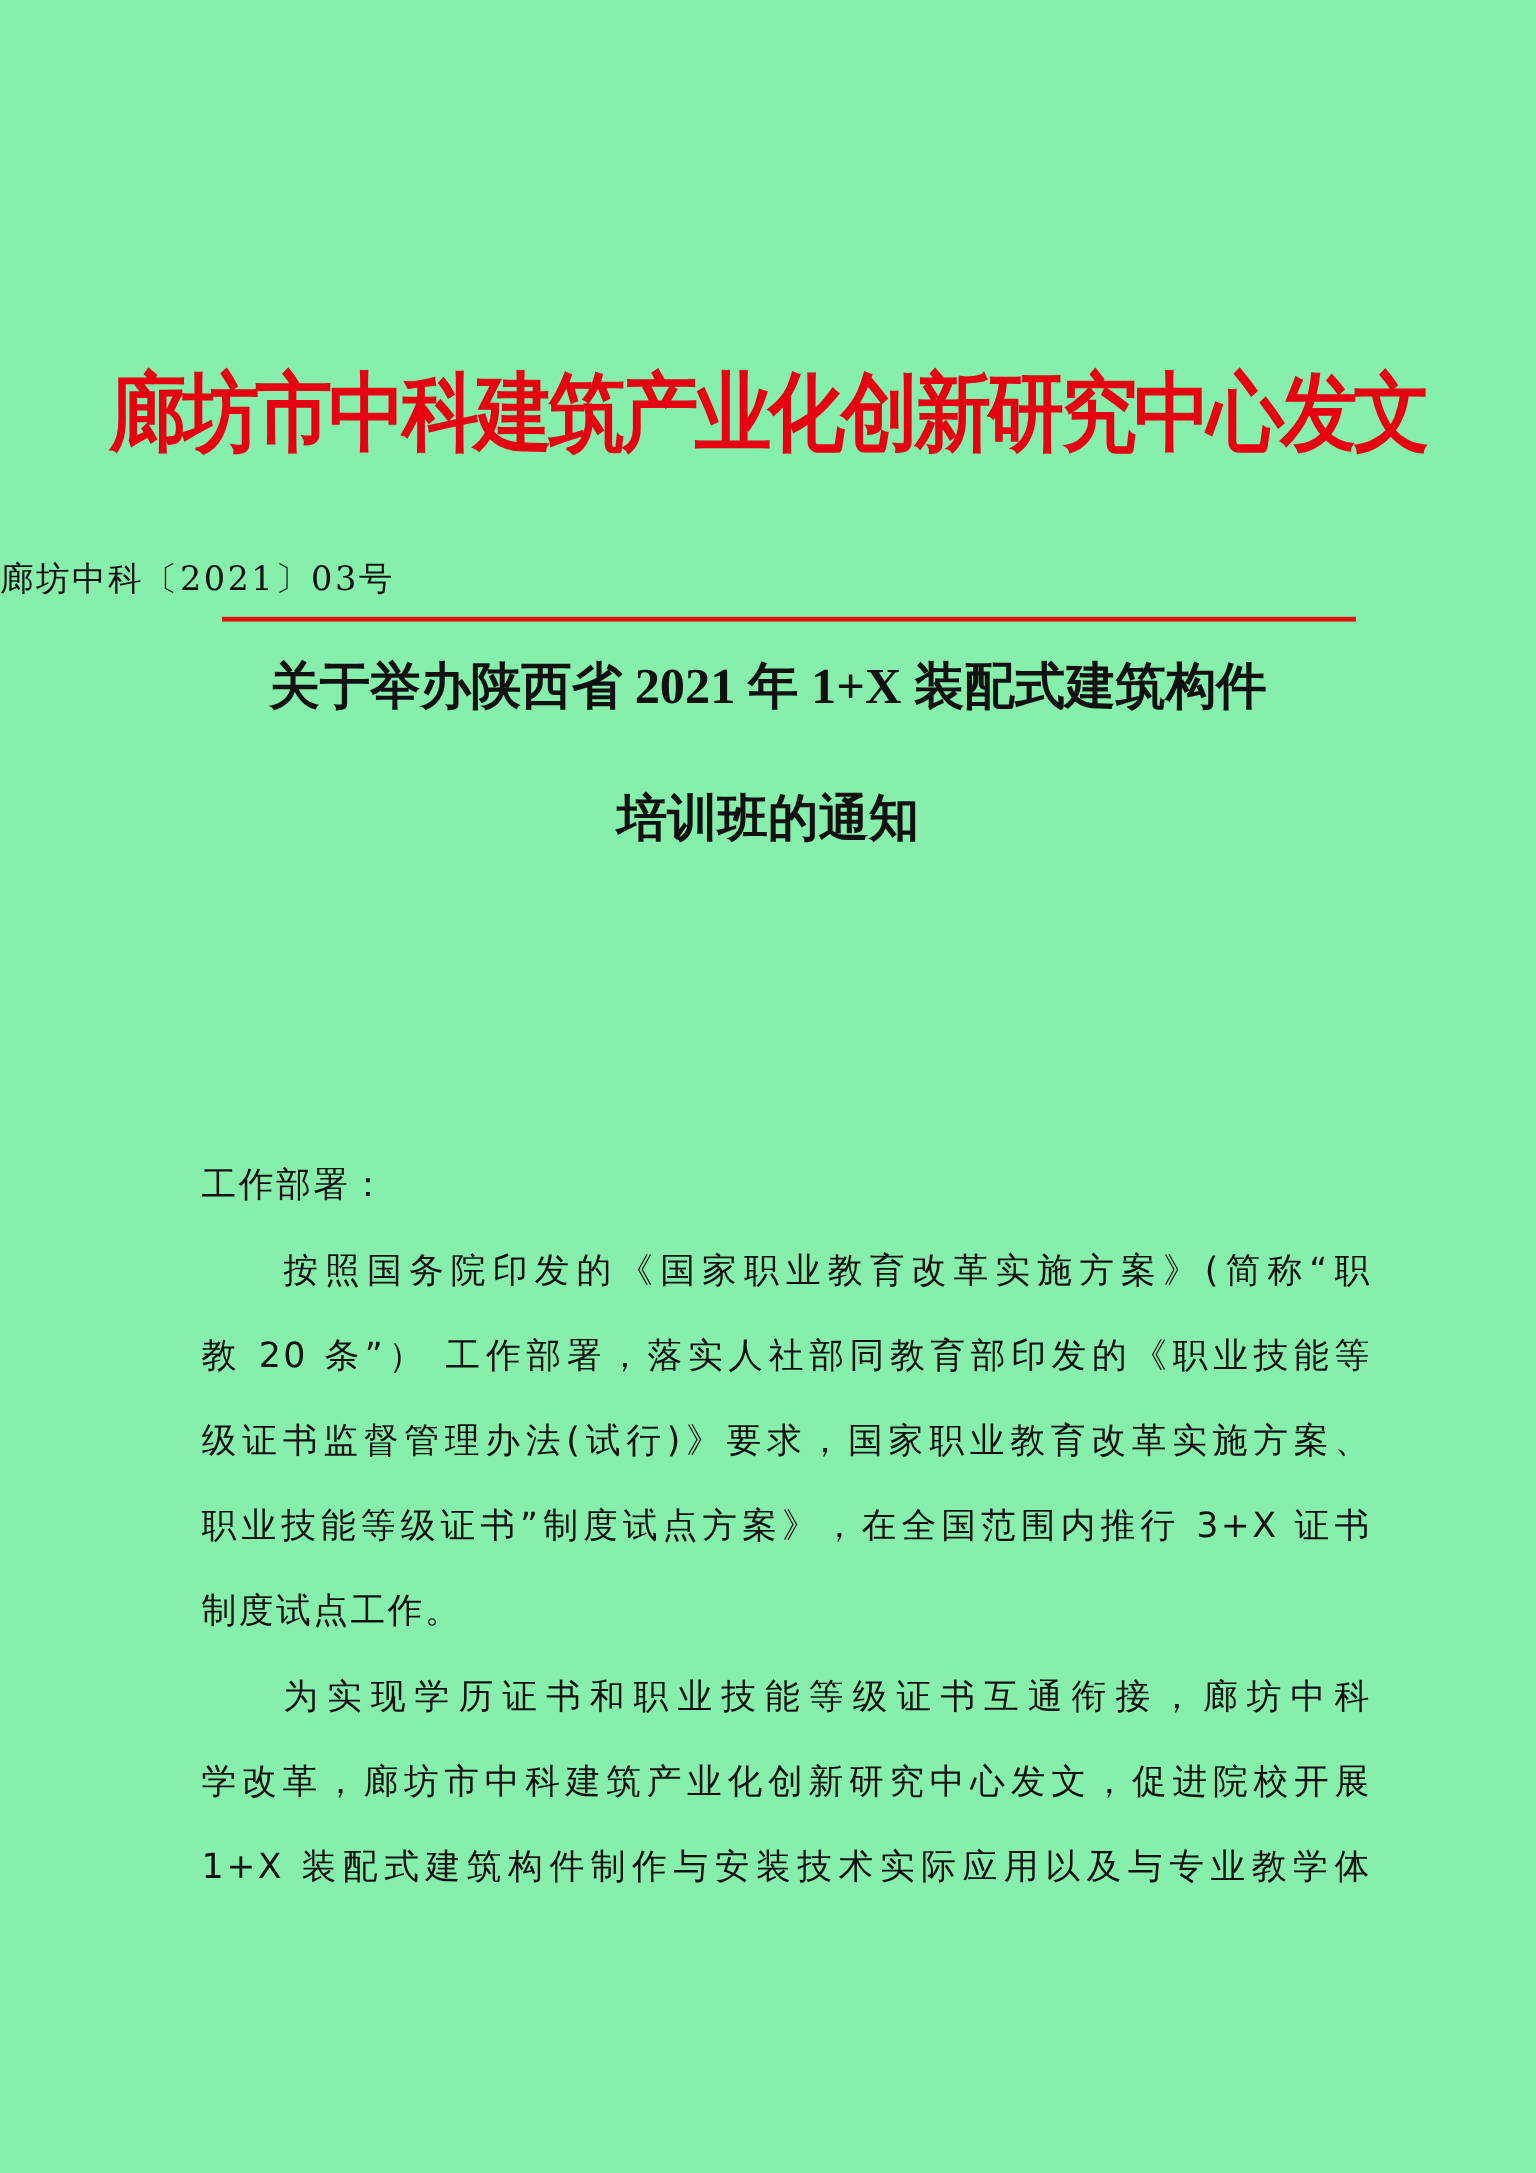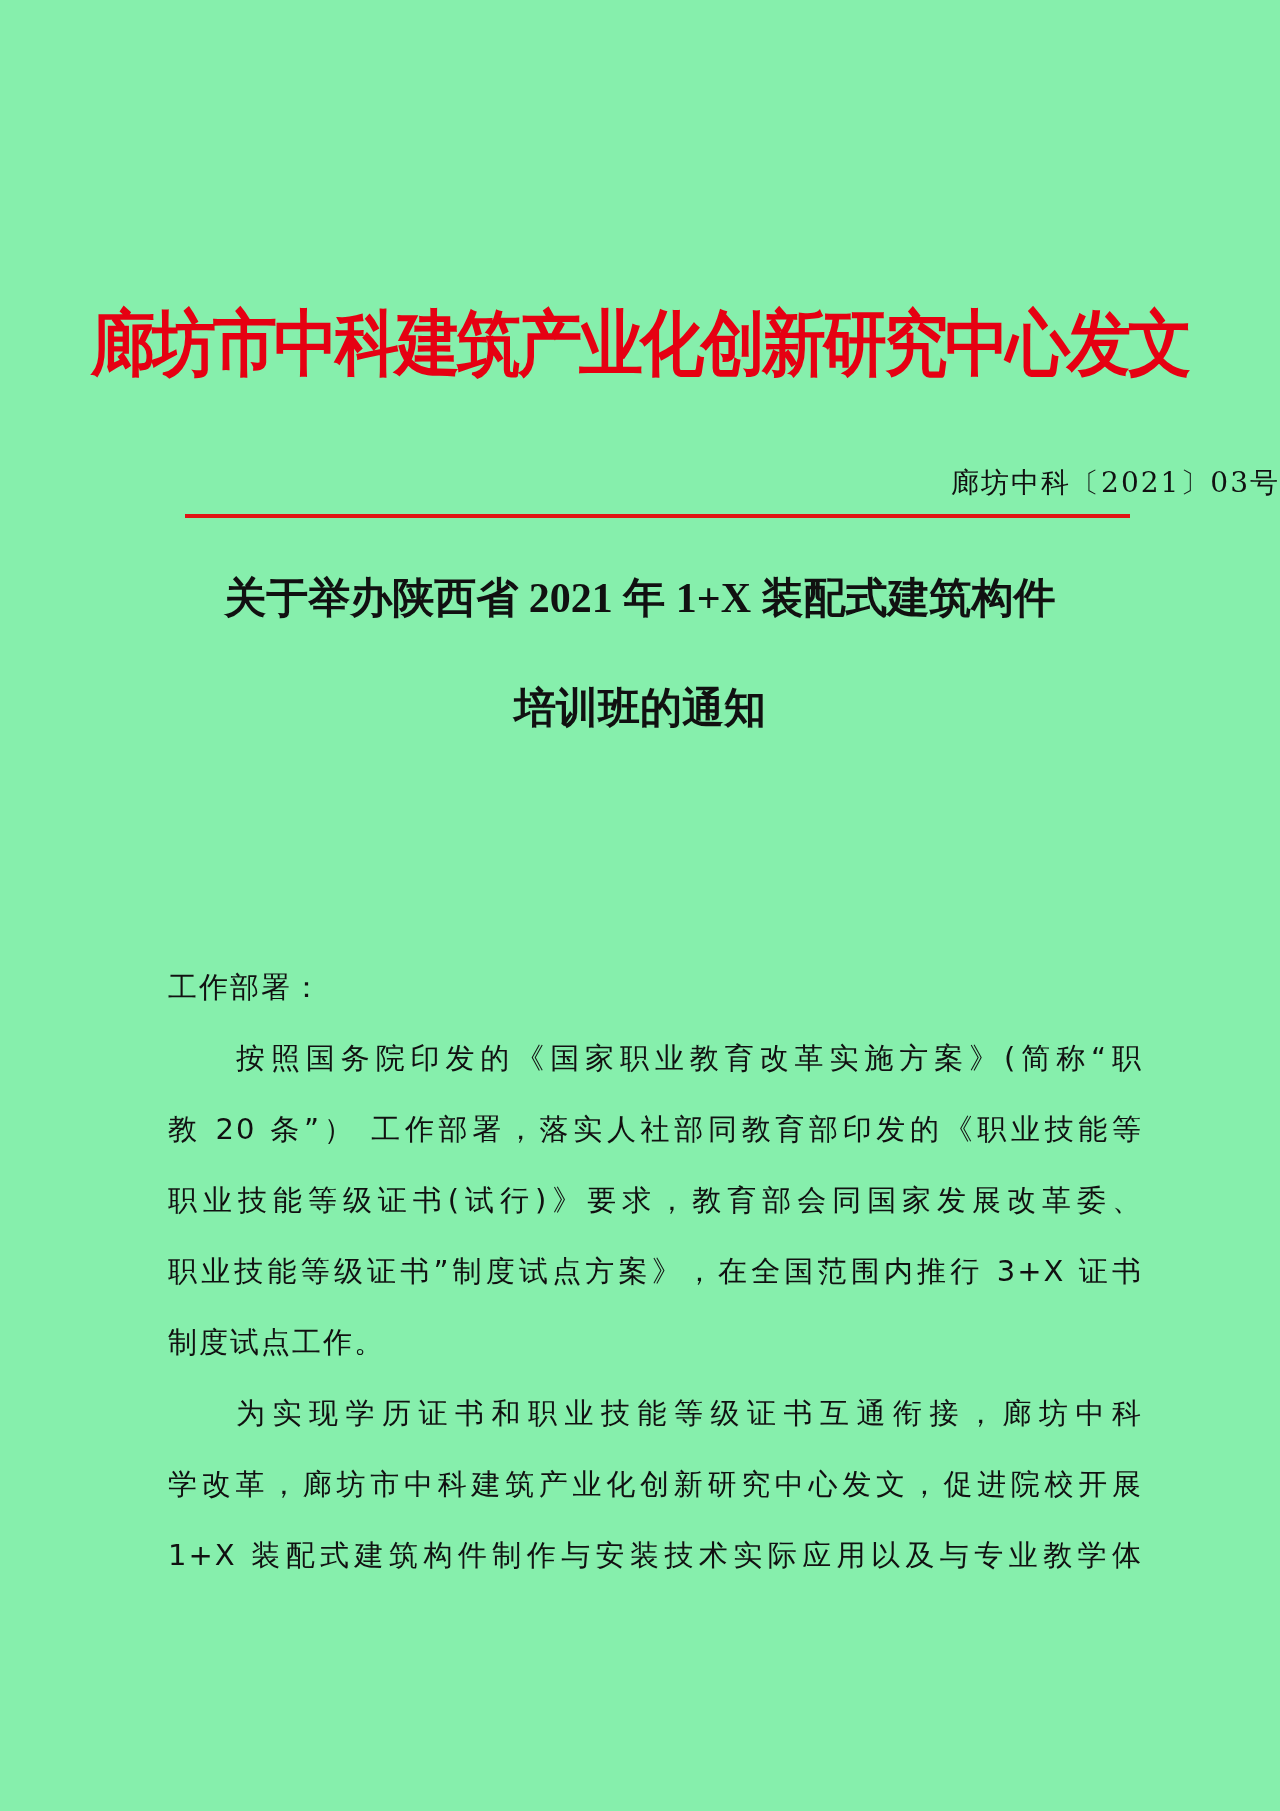--- a/index.html
+++ b/index.html
@@ -36,40 +36,40 @@
       letter-spacing: -3px;
       transform: scaleY(1.12);
       transform-origin: center top;
       white-space: nowrap;
     }
     .doc-number {
       position: absolute;
       left: 0;
       width: 1280px;
       top: 463px;
-      text-align: right;
+      text-align: left;
       font-family: "DejaVu Serif", "Liberation Serif", serif;
       font-size: 28px;
       line-height: 40px;
       color: #111111;
       letter-spacing: 2px;
     }
     .red-rule {
       position: absolute;
       left: 185px;
       width: 945px;
       top: 514px;
       height: 4px;
       background: #e01414;
     }
     .title {
       position: absolute;
       left: 0;
       width: 1280px;
-      top: 568px;
+      top: 543px;
       text-align: center;
       font-family: "Liberation Serif", "DejaVu Serif", serif;
       font-weight: bold;
       font-size: 42px;
       color: #111111;
     }
     .title .line {
       display: block;
       height: 110px;
       line-height: 60px;
@@ -113,21 +113,21 @@
   <div class="title">
     <span class="line">关于举办陕西省 2021 年 1+X 装配式建筑构件</span>
     <span class="line">培训班的通知</span>
   </div>
 
   <div class="body-text">
     <span class="row">工作部署：</span>
 
     <span class="row justify indent">按照国务院印发的《国家职业教育改革实施方案》(简称“职</span>
     <span class="row justify">教 20 条”） 工作部署，落实人社部同教育部印发的《职业技能等</span>
-    <span class="row justify">职业技能等级证书(试行)》要求，教育部会同国家发展改革委、</span>
+    <span class="row justify">级证书监督管理办法(试行)》要求，国家职业教育改革实施方案、</span>
     <span class="row justify">职业技能等级证书”制度试点方案》，在全国范围内推行 3+X 证书</span>
     <span class="row">制度试点工作。</span>
 
     <span class="row justify indent">为实现学历证书和职业技能等级证书互通衔接，廊坊中科</span>
     <span class="row justify">学改革，廊坊市中科建筑产业化创新研究中心发文，促进院校开展</span>
     <span class="row justify">1+X 装配式建筑构件制作与安装技术实际应用以及与专业教学体</span>
   </div>
 
 </div>
 

